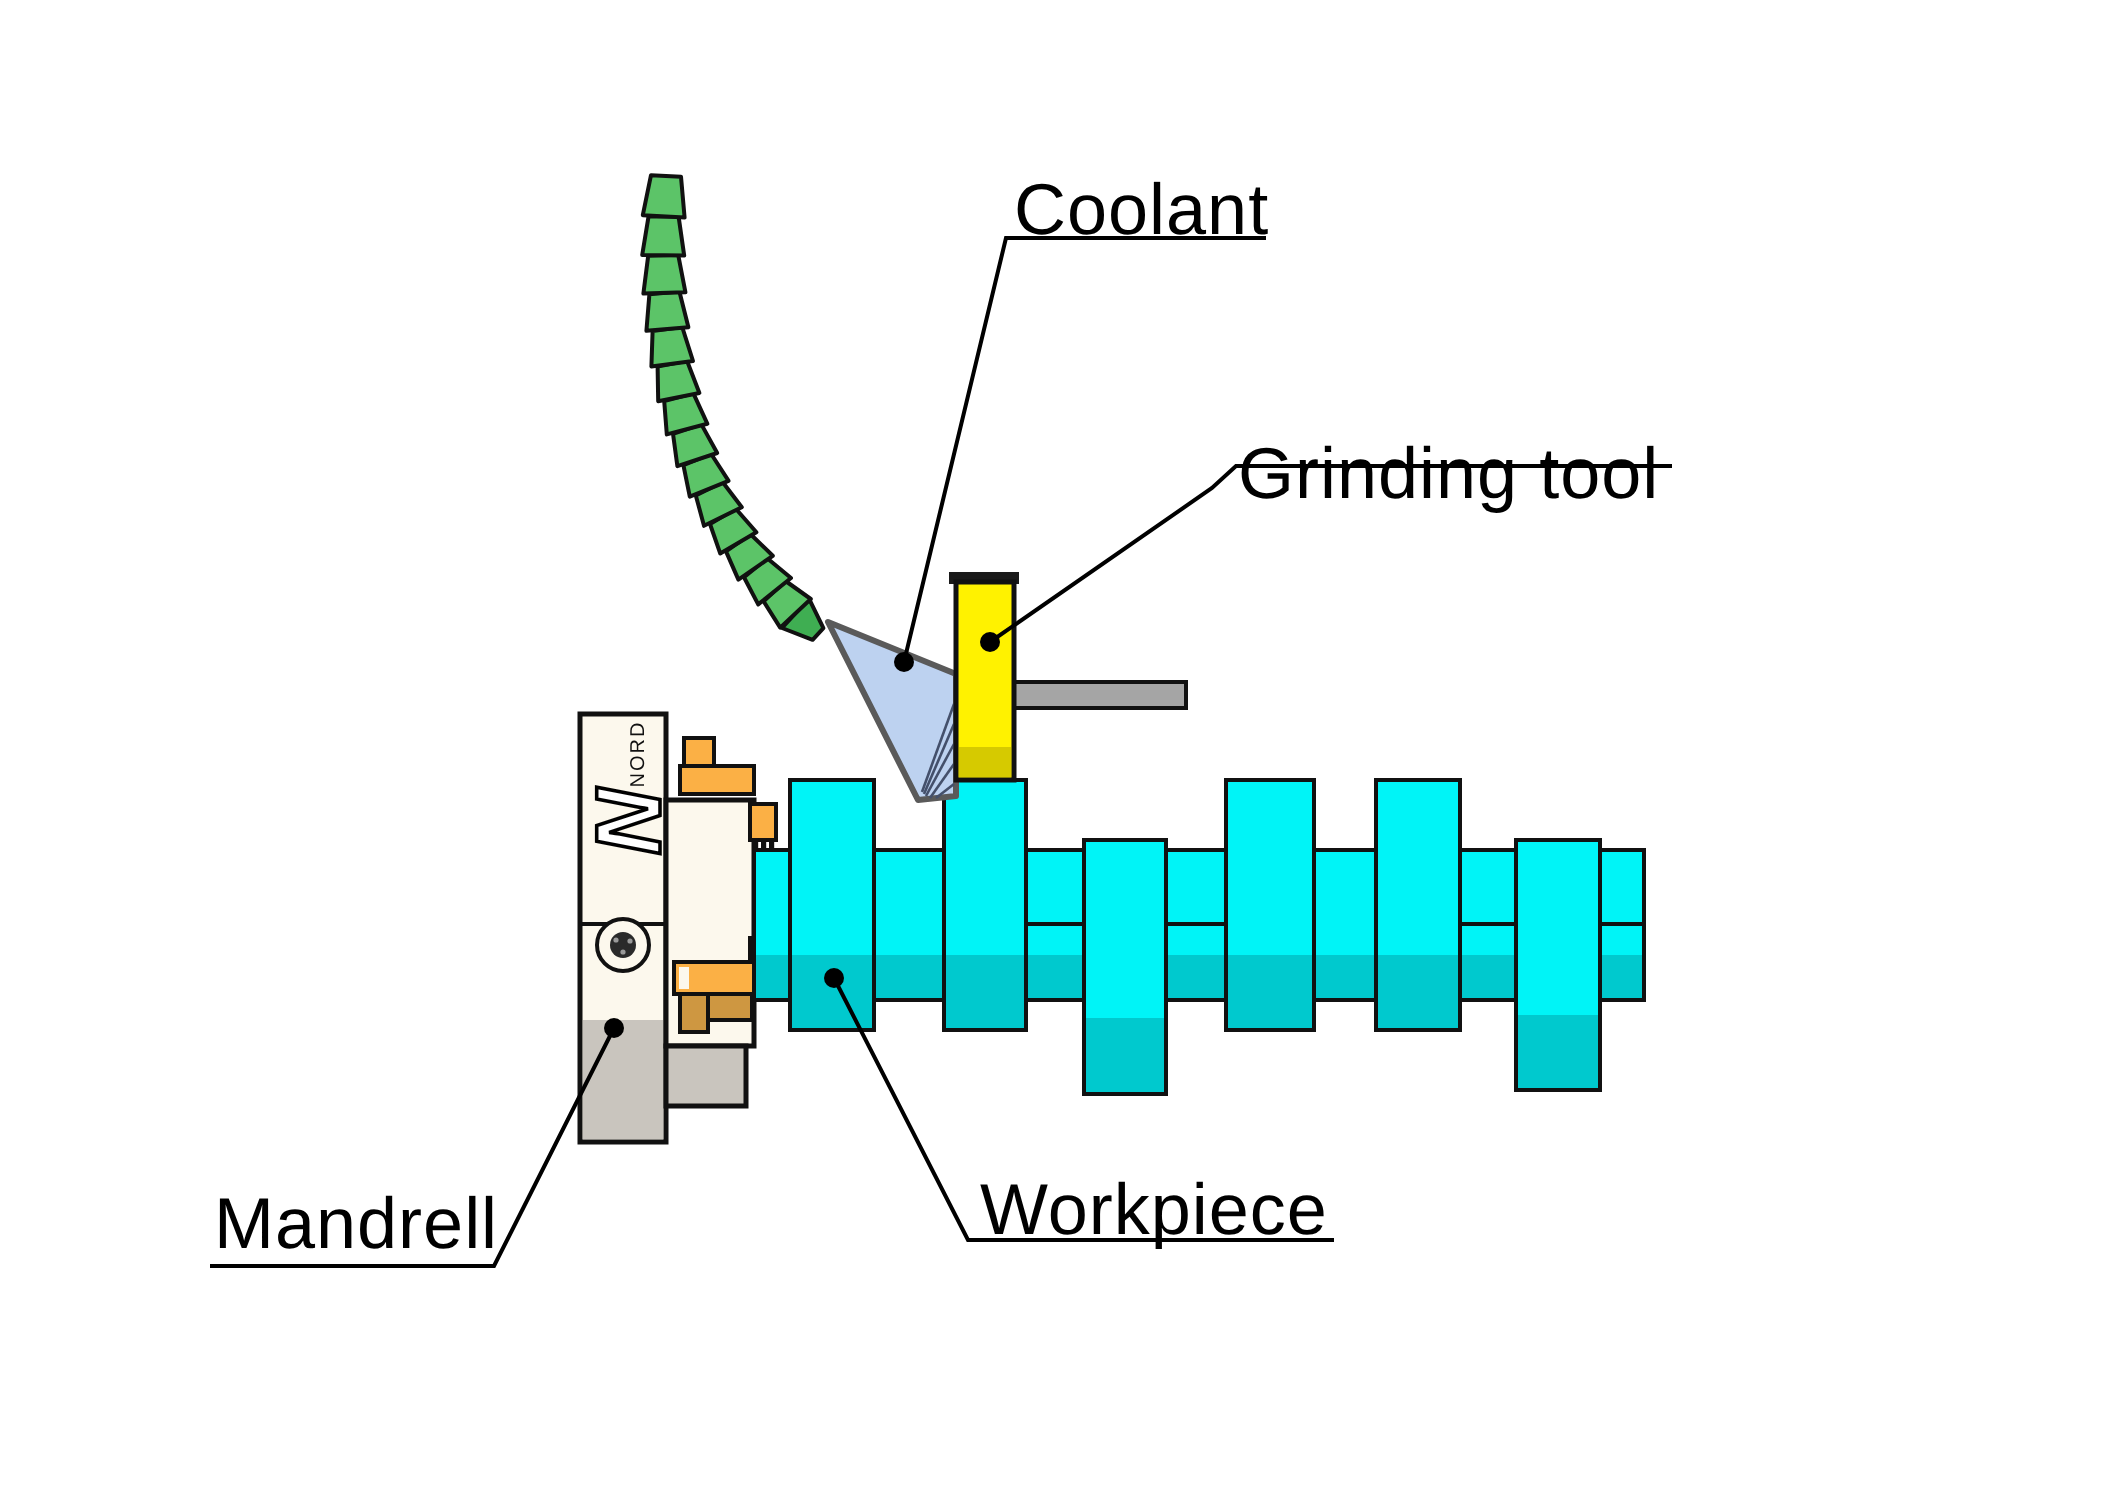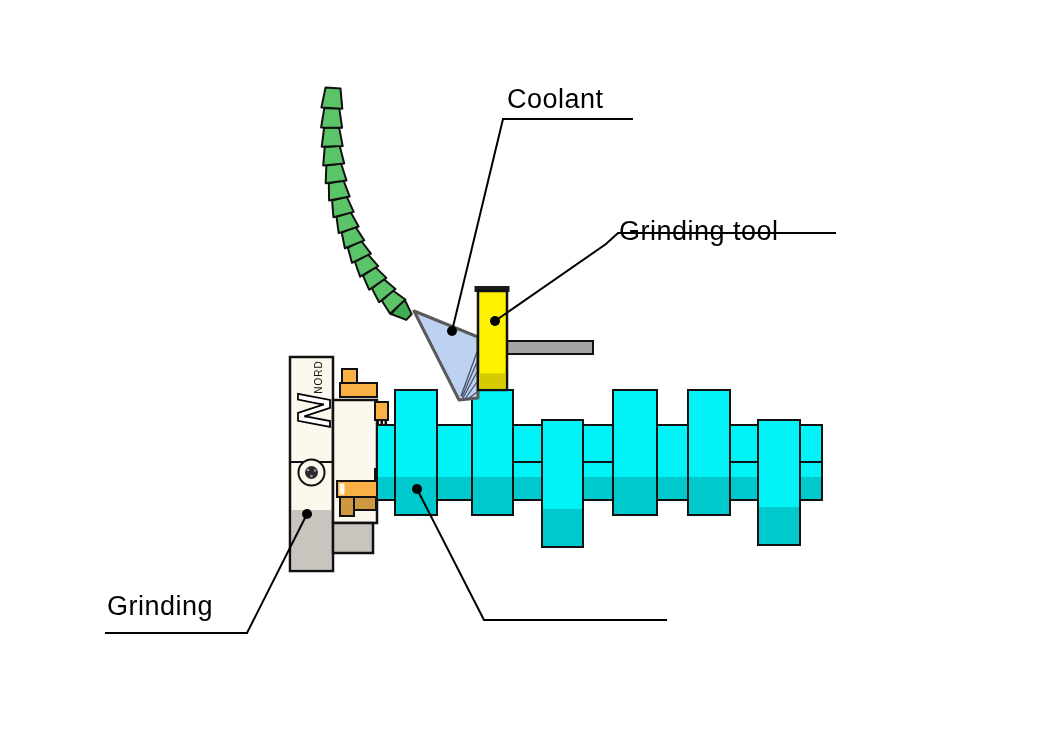--- a/index.html
+++ b/index.html
@@ -1,19 +1,19 @@
 <!DOCTYPE html>
 <html style="--c-hose_green: #5cc468; --c-hose_green_dark: #3fae52; --c-spray_blue: #bdd2f0; --c-tool_yellow: #fff200; --c-tool_yellow_dark: #d6ca00; --c-arm_gray: #a5a5a5; --c-workpiece_cyan: #00f4f7; --c-workpiece_teal: #00c9ce; --c-chuck_ivory: #fcf8ed; --c-chuck_gray: #c9c5be; --c-jaw_orange: #fbb045; --c-jaw_orange_dark: #ce9741;"><head>
 <meta charset="utf-8">
 <style>
   html,body{margin:0;padding:0;background:#fff;}
   #canvas{position:relative;width:1052px;height:744px;background:#fff;overflow:hidden;
           font-family:"Liberation Sans", sans-serif;}
   #diagram-svg{position:absolute;left:0;top:0;}
-  .label{position:absolute;font-size:27px;color:#000;white-space:nowrap;letter-spacing:.5px;}
+  .label{position:absolute;font-size:36px;color:#000;white-space:nowrap;letter-spacing:.5px;}
   #label-coolant{left:507px;top:84px;}
   #label-grinding{left:619px;top:216px;}
   #label-mandrell{left:107px;top:591px;}
   #label-workpiece{left:490px;top:584px;}
   
   .ivory{fill:var(--c-chuck_ivory);}
   .cgray{fill:var(--c-chuck_gray);}
   .orange{fill:var(--c-jaw_orange);}
   .orange-dark{fill:var(--c-jaw_orange_dark);}
   .yellow{fill:var(--c-tool_yellow);}
@@ -156,14 +156,15 @@
       <circle cx="495" cy="321" r="5" fill="#000"></circle>
       <polyline points="105,633 247,633 307,514" class="leader"></polyline>
       <circle cx="307" cy="514" r="5" fill="#000"></circle>
       <polyline points="667,620 484,620 417,489" class="leader"></polyline>
       <circle cx="417" cy="489" r="5" fill="#000"></circle>
     </g>
   </svg>
 
   <div class="label" id="label-coolant">Coolant</div>
   <div class="label" id="label-grinding">Grinding tool</div>
-  <div class="label" id="label-mandrell">Grinding</div>
+  <div class="label" id="label-mandrell">Mandrell</div>
+  <div class="label" id="label-workpiece">Workpiece</div>
 </div>
 
 </body></html>

